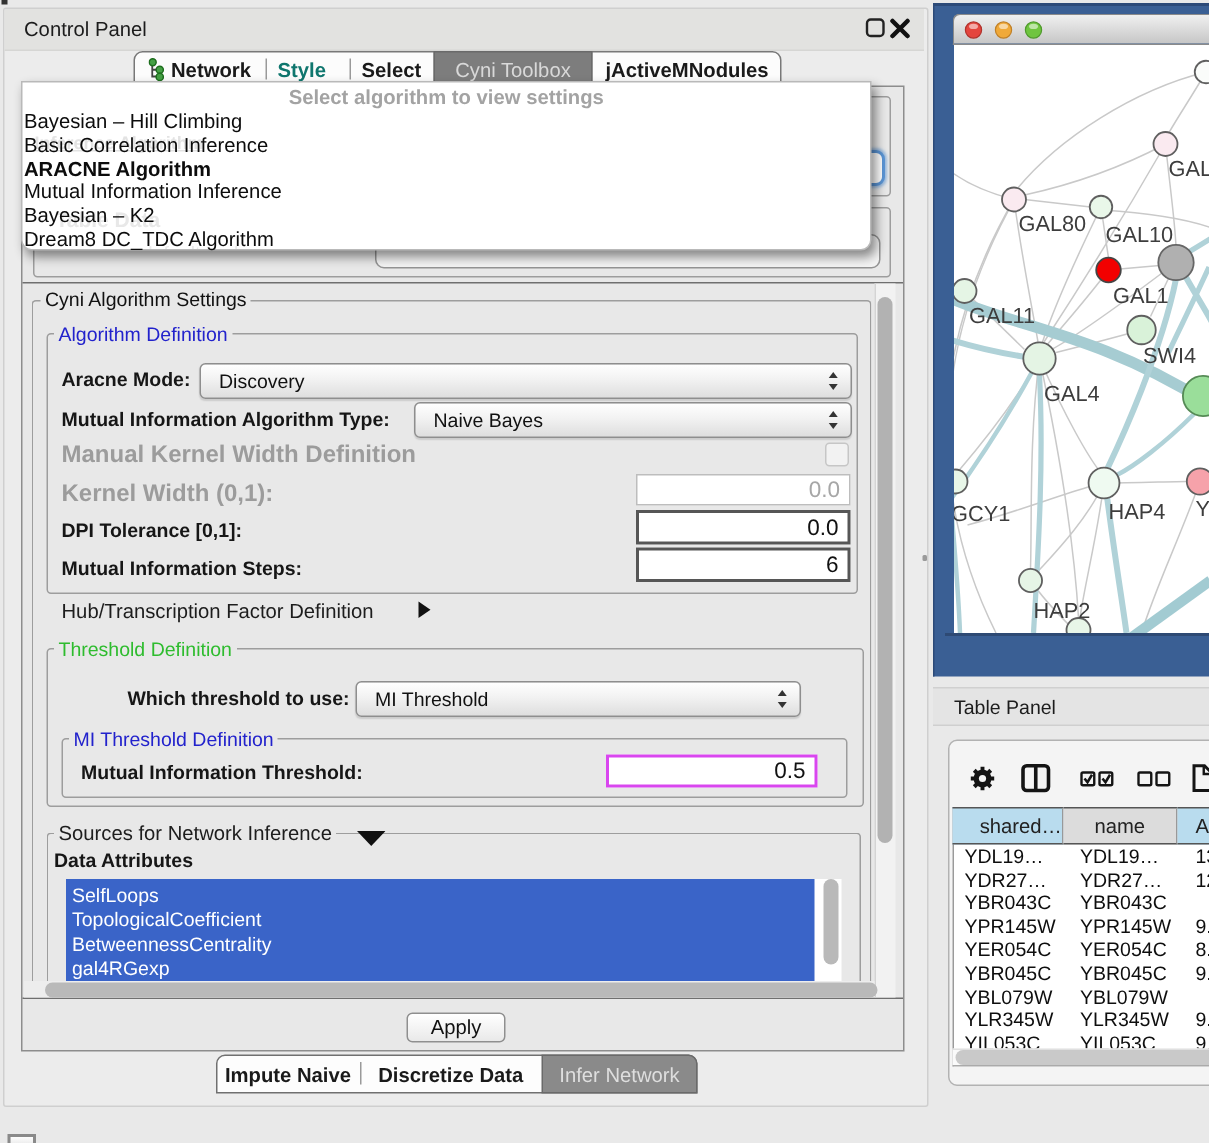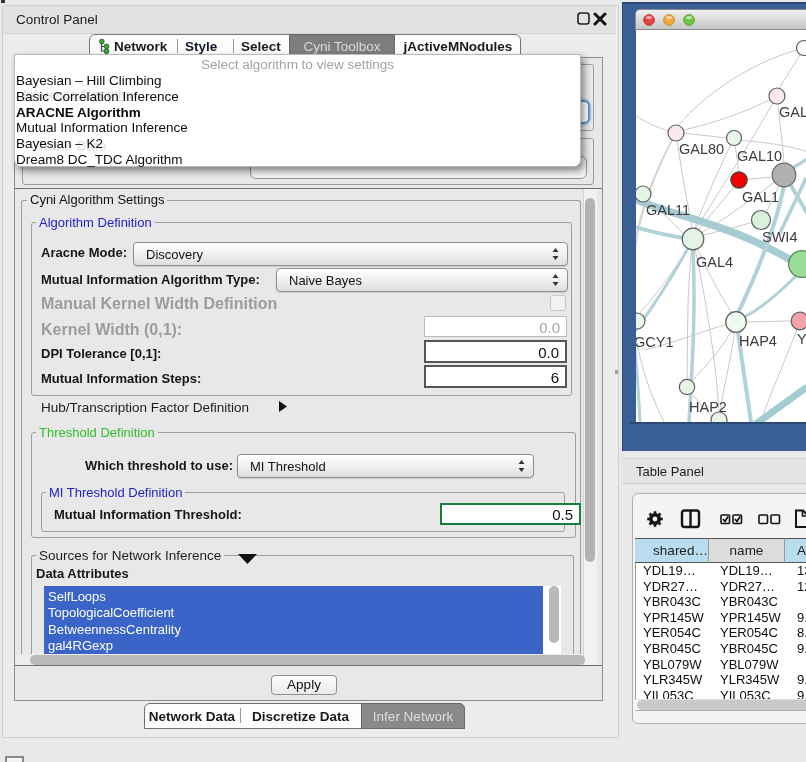--- a/index.html
+++ b/index.html
@@ -35,21 +35,21 @@
 <div class="abs" style="left:289px;top:34px;width:106px;height:24px;background:#7d7d7d;border:1px solid #6a6a6a;box-sizing:border-box;"></div>
 <div class="abs" style="left:177px;top:39px;width:1px;height:14px;background:#9a9a9a;"></div>
 <div class="abs" style="left:233px;top:39px;width:1px;height:14px;background:#9a9a9a;"></div>
 <svg class="abs" style="left:99px;top:38px;" width="11" height="16" viewBox="0 0 11 16">
   <path d="M2.5 4 L2.5 13 L5.5 13 M2.5 8.5 L5.5 8.5" stroke="#444" stroke-width="1.2" fill="none"></path>
   <circle cx="2.8" cy="3.5" r="2.3" fill="#44a044" stroke="#1e6e1e" stroke-width="1"></circle>
   <circle cx="7.5" cy="8.5" r="2.4" fill="#44a044" stroke="#1e6e1e" stroke-width="1"></circle>
   <circle cx="7.5" cy="13.3" r="2.4" fill="#44a044" stroke="#1e6e1e" stroke-width="1"></circle>
 </svg>
 <div class="abs" style="left:114px;top:39px;font-size:13.5px;font-weight:bold;color:#1a1a1a;">Network</div>
-<div class="abs" style="left:185px;top:39px;font-size:13.5px;font-weight:bold;color:#0f172a;">Style</div>
+<div class="abs" style="left:185px;top:39px;font-size:13.5px;font-weight:bold;color:#0f766e;">Style</div>
 <div class="abs" style="left:241px;top:39px;font-size:13.5px;font-weight:bold;color:#1a1a1a;">Select</div>
 <div class="abs" style="left:289px;top:39px;width:106px;text-align:center;font-size:13.5px;color:#d9d9d9;">Cyni Toolbox</div>
 <div class="abs" style="left:395px;top:39px;width:126px;text-align:center;font-size:13.5px;font-weight:bold;color:#1a1a1a;">jActiveMNodules</div>
 
 <div class="abs" style="left:14px;top:57px;width:589px;height:644px;background:#e8e8e8;border:1px solid #8d8d8d;box-sizing:border-box;"></div>
 
 <div class="abs" style="left:22px;top:64px;width:572px;height:67px;border:1px solid #9d9d9d;border-radius:3px;box-sizing:border-box;"></div>
 <div class="abs" style="left:250px;top:100px;width:340px;height:24px;border:2.5px solid #5b95d5;border-radius:6px;background:#fff;box-sizing:border-box;box-shadow:0 0 2px 1px rgba(91,149,213,0.55);"></div>
 <div class="abs" style="left:22px;top:138px;width:572px;height:47px;border:1px solid #9d9d9d;border-radius:3px;box-sizing:border-box;"></div>
 <div class="abs" style="left:250px;top:156px;width:337px;height:23px;border:1.5px solid #949494;border-radius:6px;background:#f4f4f4;box-sizing:border-box;"></div>
@@ -118,51 +118,51 @@
   <span class="ctext">MI Threshold</span>
   <svg class="carrows" viewBox="0 0 7 12">
       <path d="M3.5 0 L6.5 4 L0.5 4 Z" fill="#333"></path>
       <path d="M3.5 12 L6.5 8 L0.5 8 Z" fill="#333"></path>
     </svg>
 </div>
 
 <div class="grp" style="left:41px;top:492px;width:522px;height:38px;"></div>
 <div class="gtitle" style="left:46px;top:486px;color:#2222cc;">MI Threshold Definition</div>
 <div class="blbl" style="left:54px;top:507px;">Mutual Information Threshold:</div>
-<div class="field" style="left:440px;top:503px;width:141px;height:22px;border:2px solid #15803d;box-sizing:border-box;">
+<div class="field" style="left:404px;top:503px;width:141px;height:22px;border:2px solid #d946ef;box-sizing:border-box;">
     <span>0.5</span>
   </div>
 
 <div class="abs" style="left:31px;top:555px;width:543px;height:99px;border:1px solid #9d9d9d;border-bottom:none;border-radius:3px 3px 0 0;box-sizing:border-box;"></div>
 <div class="gtitle" style="left:36px;top:549px;color:#1d1d1d;font-size:13.5px;">Sources for Network Inference</div>
 <svg class="abs" style="left:238px;top:554px;" width="19" height="10" viewBox="0 0 19 10">
     <path d="M0 0 L19 0 L9.5 10 Z" fill="#111"></path>
   </svg>
 <div class="blbl" style="left:36px;top:566px;">Data Attributes</div>
 
 <div class="abs" style="left:44px;top:586px;width:517px;height:68px;background:#ffffff;"></div>
 <div class="abs" style="left:44px;top:586px;width:499px;height:68px;background:#3a64c8;"></div>
 <div class="abs" style="left:48px;top:589px;font-size:13px;color:#fff;line-height:16.4px;">SelfLoops<br>TopologicalCoefficient<br>BetweennessCentrality<br>gal4RGexp</div>
 <div class="abs" style="left:549px;top:586px;width:10px;height:57px;background:#b9b9b9;border-radius:5px;"></div>
 
 <div class="abs" style="left:271px;top:675px;width:66px;height:20px;background:linear-gradient(#ffffff,#e9e9e9);border:1px solid #8f8f8f;border-radius:4px;box-sizing:border-box;text-align:center;font-size:13.5px;color:#111;line-height:17px;">Apply</div>
 
 <div class="abs" style="left:144px;top:703px;width:321px;height:26px;background:#fdfdfd;border:1px solid #707070;border-radius:6px 6px 0 0;box-sizing:border-box;"></div>
 <div class="abs" style="left:361px;top:703px;width:104px;height:26px;background:#8a8a8a;border:1px solid #6a6a6a;border-radius:0 6px 0 0;box-sizing:border-box;"></div>
 <div class="abs" style="left:240px;top:708px;width:1px;height:15px;background:#9a9a9a;"></div>
-<div class="abs" style="left:144px;top:709px;width:96px;text-align:center;font-size:13.5px;font-weight:bold;color:#1a1a1a;">Network Data</div>
+<div class="abs" style="left:144px;top:709px;width:96px;text-align:center;font-size:13.5px;font-weight:bold;color:#1a1a1a;">Impute Naive</div>
 <div class="abs" style="left:240px;top:709px;width:121px;text-align:center;font-size:13.5px;font-weight:bold;color:#1a1a1a;">Discretize Data</div>
 <div class="abs" style="left:361px;top:709px;width:104px;text-align:center;font-size:13.5px;color:#dedede;">Infer Network</div>
 
 <div class="abs" style="left:14px;top:54px;width:567px;height:113px;background:#fff;border:1px solid #b9b9b9;border-radius:0 0 7px 7px;box-sizing:border-box;box-shadow:3px 4px 7px rgba(0,0,0,0.45);overflow:hidden;">
   <div style="position:absolute;left:8px;top:33px;font-size:12px;color:#e3e3e3;font-weight:bold;text-decoration:underline;">Inference Algorithm</div>
   <div style="position:absolute;left:22px;top:83px;font-size:14px;color:#e8e8e8;font-weight:bold;">Table Data</div>
   <div style="position:absolute;left:55px;top:106px;font-size:13px;color:#eaeaea;">use default node</div>
 </div>
-<div class="abs" style="left:14px;top:57px;width:567px;text-align:center;font-size:13.5px;color:#a3a3a3;">Select algorithm to view settings</div>
+<div class="abs" style="left:14px;top:57px;width:567px;text-align:center;font-size:13.5px;color:#a3a3a3;font-weight:bold;">Select algorithm to view settings</div>
 <div class="abs" style="left:16px;top:73px;font-size:13.5px;color:#0c0c0c;line-height:15.8px;">Bayesian – Hill Climbing<br>Basic Correlation Inference<br><b>ARACNE Algorithm</b><br>Mutual Information Inference<br>Bayesian – K2<br>Dream8 DC_TDC Algorithm</div>
 
 <div class="abs" style="left:615px;top:370px;width:3px;height:4px;background:#9a9a9a;border-radius:1px;"></div>
 
 <div class="abs" style="left:622px;top:2px;width:184px;height:449px;background:#3a5f94;border-top:2px solid #2c4a78;border-left:1px solid #2c4a78;box-sizing:border-box;"></div>
 
 <div class="abs" style="left:635px;top:9px;width:171px;height:21px;background:linear-gradient(#f0f0f0,#c6c6c6);border:1px solid #8a8a8a;border-right:none;border-radius:5px 0 0 0;box-sizing:border-box;"></div>
 <svg class="abs" style="left:641px;top:14px;" width="60" height="12" viewBox="0 0 60 12">
   <circle cx="8" cy="6" r="5.4" fill="#e4453e" stroke="#b0322c" stroke-width="0.8"></circle>
   <circle cx="28" cy="6" r="5.4" fill="#f0a939" stroke="#c08027" stroke-width="0.8"></circle>

